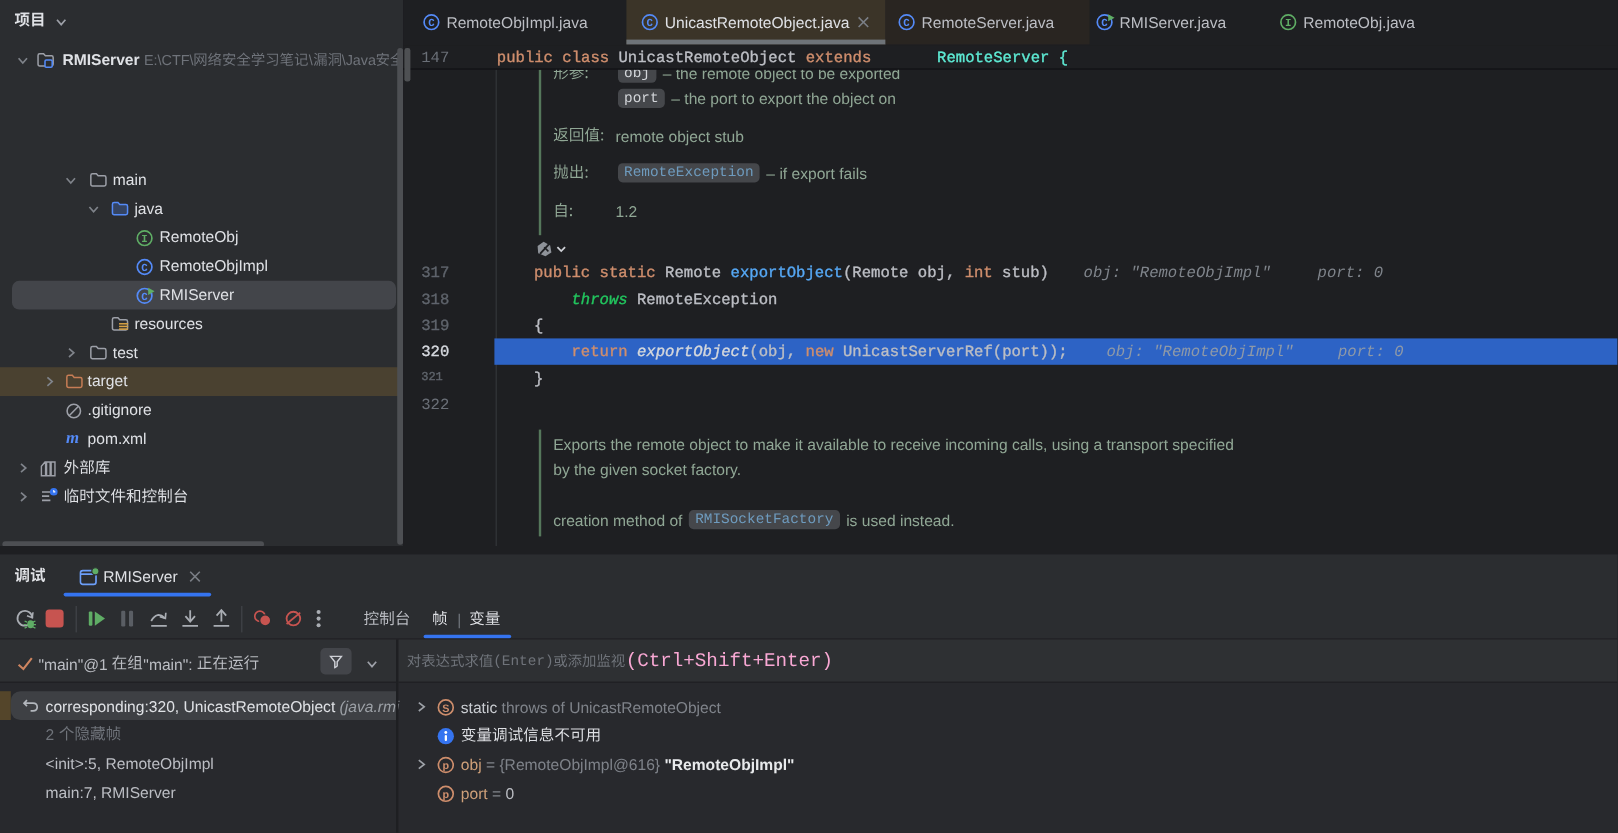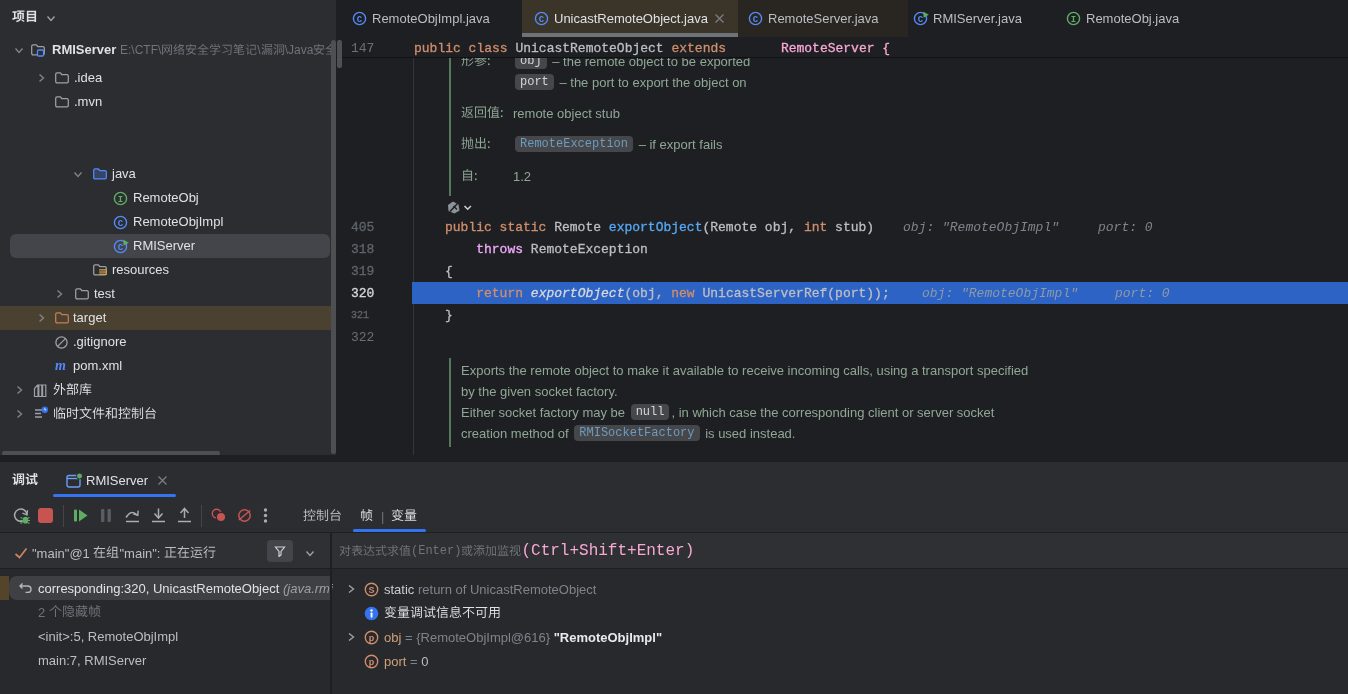--- a/index.html
+++ b/index.html
@@ -23,28 +23,25 @@
       </svg><svg class="ab" style="left:30px;top:4px" width="16" height="16">
         <path d="M1.7 4.2 q0-1.4 1.4-1.4 h3.2 l1.5 1.7 h5.1 q1.4 0 1.4 1.4 v5.6 q0 1.4 -1.4 1.4 h-9.8 q-1.4 0 -1.4 -1.4 z" fill="none" stroke="#9da0a8" stroke-width="1.25"></path>
         <rect x="7.5" y="8" width="6" height="6" rx="1" fill="#2b2d30" stroke="#548af7" stroke-width="1.3"></rect>
       </svg><span class="ab" style="left:52px;top:4px;font-weight:bold;color:#dfe1e5;font-size:13px">RMIServer</span><span class="ab row" style="left:120px;color:#6f737a;font-size:12px;height:24px;top:0">E:\CTF\<svg class="cj" width="96" height="15" viewBox="0 0 96 15" style="vertical-align:0px">
           <path fill="#6f737a" d="M2.328 4.568C2.868 5.228 3.456 6.008 3.996 6.776C3.54 8.06 2.904 9.14 2.064 9.943999999999999C2.2560000000000002 10.052 2.616 10.316 2.7600000000000002 10.448C3.492 9.68 4.08 8.708 4.548 7.58C4.932 8.144 5.256 8.672 5.484 9.116L6.072 8.528C5.784 8.012 5.364 7.364 4.884 6.68C5.22 5.684 5.472 4.592 5.664 3.4159999999999995L4.836 3.3200000000000003C4.704 4.22 4.524 5.072 4.296 5.864C3.8280000000000003 5.24 3.348 4.616 2.88 4.064ZM5.796 4.58C6.348 5.24 6.924 6.02 7.44 6.8C6.96 8.120000000000001 6.312 9.224 5.424 10.04C5.628 10.148 5.976 10.412 6.132000000000001 10.544C6.9 9.764 7.5 8.792 7.968 7.640000000000001C8.388 8.312 8.736 8.948 8.964 9.475999999999999L9.588000000000001 8.948C9.312 8.312 8.856 7.52 8.316 6.704C8.64 5.72 8.88 4.628 9.06 3.4399999999999995L8.244 3.3439999999999994C8.112 4.232 7.944 5.072 7.728 5.864C7.296 5.252 6.84 4.652 6.384 4.112ZM1.056 1.6400000000000006V11.936H1.968V2.5039999999999996H10.08V10.76C10.08 10.976 9.996 11.036 9.768 11.048C9.540000000000001 11.06 8.748 11.072 7.956 11.036C8.088000000000001 11.276 8.244 11.684 8.304 11.924C9.384 11.936 10.044 11.912 10.428 11.768C10.824 11.624 10.98 11.336 10.98 10.76V1.6400000000000006Z M12.492 10.4 12.708 11.3C13.812 10.94 15.288 10.496 16.692 10.064L16.560000000000002 9.284C15.048 9.716 13.512 10.148 12.492 10.4ZM18.84 0.7639999999999993C18.348 2.0600000000000005 17.52 3.308 16.596 4.16L16.704 3.9799999999999995L15.911999999999999 3.4879999999999995C15.696 3.9079999999999995 15.443999999999999 4.34 15.192 4.748L13.656 4.904C14.376 3.896 15.084 2.612 15.624 1.3759999999999994L14.76 0.968C14.268 2.3840000000000003 13.392 3.92 13.104 4.328C12.852 4.724 12.636 5.0 12.408 5.048C12.516 5.288 12.672 5.744 12.72 5.9239999999999995C12.888 5.84 13.176 5.768 14.64 5.576C14.112 6.332 13.632 6.944 13.416 7.172C13.044 7.616 12.756 7.904 12.504 7.952C12.6 8.192 12.744 8.624 12.792 8.815999999999999C13.056000000000001 8.648 13.464 8.516 16.428 7.808C16.392 7.616 16.38 7.256 16.404 7.016L14.184000000000001 7.496C15.0 6.56 15.804 5.4319999999999995 16.512 4.304C16.68 4.4719999999999995 16.944 4.82 17.052 4.976C17.424 4.628 17.796 4.208 18.144 3.74C18.492 4.328 18.948 4.867999999999999 19.476 5.36C18.576 5.96 17.544 6.4159999999999995 16.488 6.728C16.62 6.9079999999999995 16.812 7.316 16.884 7.556C18.024 7.183999999999999 19.152 6.632 20.148 5.912C21.036 6.584 22.092 7.1240000000000006 23.22 7.484C23.268 7.244 23.424 6.872 23.567999999999998 6.668C22.548000000000002 6.3919999999999995 21.612000000000002 5.96 20.796 5.4079999999999995C21.768 4.58 22.560000000000002 3.572 23.076 2.372L22.548000000000002 2.0359999999999996L22.392 2.071999999999999H19.176000000000002C19.356 1.7240000000000002 19.524 1.363999999999999 19.668 1.0039999999999996ZM17.592 7.448V11.852H18.432000000000002V11.252H21.84V11.828H22.704V7.448ZM18.432000000000002 10.448V8.251999999999999H21.84V10.448ZM21.875999999999998 2.888C21.444000000000003 3.6559999999999997 20.844 4.316 20.124000000000002 4.8919999999999995C19.5 4.351999999999999 18.984 3.7279999999999998 18.624000000000002 3.032L18.72 2.888Z M28.968 1.1240000000000006C29.16 1.484 29.364 1.927999999999999 29.532 2.299999999999999H25.116V4.736H26.016V3.152H33.948V4.736H34.896V2.299999999999999H30.588C30.408 1.904 30.12 1.3279999999999994 29.892 0.895999999999999ZM31.872 6.4639999999999995C31.5 7.436 30.972 8.216 30.288 8.864C29.424 8.516 28.548000000000002 8.204 27.72 7.928C28.02 7.496 28.344 6.992 28.668 6.4639999999999995ZM27.588 6.4639999999999995C27.156 7.16 26.7 7.808 26.316 8.324C27.312 8.66 28.404 9.056000000000001 29.472 9.5C28.308 10.28 26.808 10.784 24.984 11.108C25.176 11.3 25.451999999999998 11.708 25.56 11.924C27.516 11.504 29.148 10.88 30.432000000000002 9.908C31.944 10.568 33.336 11.276 34.224000000000004 11.876L34.968 11.096C34.044 10.508 32.676 9.847999999999999 31.188 9.224C31.92 8.492 32.484 7.58 32.903999999999996 6.4639999999999995H35.22V5.612H29.16C29.484 5.012 29.784 4.412 30.024 3.848L29.052 3.6559999999999997C28.812 4.268 28.464 4.9399999999999995 28.092 5.612H24.828V6.4639999999999995Z M41.916 0.7880000000000003C40.704 2.6959999999999997 38.508 4.46 36.312 5.4559999999999995C36.54 5.648 36.804 5.9479999999999995 36.936 6.188C37.416 5.9479999999999995 37.896 5.672 38.364 5.372V6.152H41.532V8.024000000000001H38.436V8.828H41.532V10.808H36.912V11.624H47.147999999999996V10.808H42.468V8.828H45.708V8.024000000000001H42.468V6.152H45.708V5.36C46.164 5.672 46.620000000000005 5.96 47.1 6.236C47.232 5.9719999999999995 47.496 5.66 47.724000000000004 5.4799999999999995C45.768 4.4479999999999995 43.992 3.2 42.504 1.4719999999999995L42.708 1.1600000000000001ZM38.4 5.348C39.756 4.4719999999999995 41.016 3.356 42.0 2.1319999999999997C43.14 3.4399999999999995 44.352000000000004 4.4479999999999995 45.684 5.348Z M53.52 6.836V7.699999999999999H48.72V8.552H53.52V10.832C53.52 11.012 53.46 11.06 53.22 11.084C52.968 11.096 52.164 11.096 51.228 11.072C51.384 11.312 51.552 11.684 51.624 11.936C52.716 11.936 53.4 11.924 53.844 11.78C54.288 11.66 54.432 11.396 54.432 10.844V8.552H59.34V7.699999999999999H54.432V7.22C55.524 6.752 56.628 6.068 57.408 5.372L56.82 4.928L56.628 4.976H50.736V5.768H55.62C54.996 6.176 54.228 6.584 53.52 6.836ZM53.088 1.112C53.448 1.6639999999999997 53.832 2.4079999999999995 54.0 2.911999999999999H51.36L51.816 2.6839999999999993C51.612 2.2159999999999993 51.108 1.5440000000000005 50.652 1.0399999999999991L49.908 1.3759999999999994C50.292 1.831999999999999 50.724000000000004 2.4559999999999995 50.952 2.911999999999999H48.96V5.3H49.824V3.7279999999999998H58.236000000000004V5.3H59.136V2.911999999999999H57.156C57.552 2.4320000000000004 57.972 1.8439999999999994 58.332 1.3040000000000003L57.42 0.9919999999999991C57.144 1.58 56.64 2.347999999999999 56.196 2.911999999999999H54.24L54.864 2.6720000000000006C54.708 2.1560000000000006 54.288 1.388 53.88 0.8119999999999994Z M62.772 4.244C63.852 4.9879999999999995 65.268 6.08 65.952 6.752L66.588 6.068C65.868 5.4079999999999995 64.44 4.364 63.384 3.6559999999999997ZM61.236 9.392 61.56 10.292C63.408 9.656 66.132 8.719999999999999 68.604 7.843999999999999L68.436 7.004C65.82 7.904 62.964 8.864 61.236 9.392ZM61.428 1.7959999999999994V2.6479999999999997H69.744C69.672 8.216 69.564 10.4 69.18 10.82C69.06 10.976 68.928 11.024 68.7 11.012C68.376 11.012 67.632 11.012 66.792 10.952C66.96 11.192 67.068 11.564 67.08 11.816C67.776 11.864 68.556 11.876 69.024 11.828C69.468 11.792 69.756 11.66 70.032 11.264C70.488 10.652 70.584 8.624 70.656 2.3119999999999994C70.656 2.1799999999999997 70.656 1.7959999999999994 70.656 1.7959999999999994Z M72.696 9.092 72.78 9.884 77.112 9.512V10.472C77.112 11.564 77.484 11.852 78.84 11.852C79.14 11.852 81.276 11.852 81.588 11.852C82.728 11.852 83.004 11.456 83.136 10.064C82.872 10.004 82.512 9.872 82.30799999999999 9.728C82.224 10.832 82.128 11.048 81.54 11.048C81.072 11.048 79.248 11.048 78.888 11.048C78.144 11.048 78.012 10.94 78.012 10.472V9.428L83.328 8.972L83.244 8.192L78.012 8.636V7.3759999999999994L82.236 7.016L82.152 6.272L78.012 6.62V5.528C79.56 5.36 81.036 5.132 82.188 4.856L81.684 4.124C79.752 4.604 76.404 4.9639999999999995 73.524 5.144C73.608 5.348 73.716 5.672 73.74 5.888C74.82 5.828 75.984 5.732 77.112 5.624V6.704L73.284 7.0280000000000005L73.368 7.784L77.112 7.46V8.719999999999999ZM74.208 0.8599999999999994C73.836 2.071999999999999 73.188 3.26 72.432 4.052C72.648 4.172 73.02 4.412 73.2 4.544C73.596 4.076 73.98 3.4879999999999995 74.328 2.8279999999999994H74.94C75.252 3.3919999999999995 75.564 4.076 75.696 4.508L76.488 4.208C76.368 3.8359999999999994 76.116 3.308 75.852 2.8279999999999994H77.712V2.0600000000000005H74.688C74.832 1.7360000000000007 74.964 1.411999999999999 75.084 1.0760000000000005ZM78.936 0.8599999999999994C78.588 2.048 77.94 3.1639999999999997 77.148 3.896C77.364 4.016 77.748 4.268 77.916 4.412C78.324 3.992 78.72 3.4399999999999995 79.068 2.8279999999999994H79.932C80.196 3.284 80.472 3.8120000000000003 80.58 4.184L81.372 3.896C81.276 3.596 81.072 3.2 80.844 2.8279999999999994H83.22V2.0600000000000005H79.44C79.584 1.7360000000000007 79.704 1.411999999999999 79.812 1.0760000000000005Z M85.488 1.7720000000000002C86.148 2.3599999999999994 86.988 3.176 87.36 3.7039999999999997L88.02 3.0679999999999996C87.6 2.564 86.76 1.7720000000000002 86.112 1.2200000000000006ZM86.4 11.732V11.72C86.568 11.492 86.904 11.24 88.896 9.824C88.8 9.644 88.668 9.284 88.608 9.044L87.36 9.896V4.688H84.552V5.564H86.472V9.884C86.472 10.472 86.1 10.88 85.884 11.048C86.052 11.204 86.304 11.54 86.4 11.732ZM89.028 1.7599999999999998V2.66H93.792V5.696H89.256V10.316C89.256 11.492 89.688 11.78 91.032 11.78C91.332 11.78 93.48 11.78 93.792 11.78C95.1 11.78 95.412 11.24 95.544 9.284C95.28 9.224 94.896 9.068 94.668 8.9C94.608 10.604 94.488 10.916 93.744 10.916C93.276 10.916 91.452 10.916 91.092 10.916C90.324 10.916 90.18 10.808 90.18 10.328V6.56H93.792V7.183999999999999H94.69200000000001V1.7599999999999998Z"></path>
         </svg>\<svg class="cj" width="24" height="15" viewBox="0 0 24 15" style="vertical-align:0px">
           <path fill="#6f737a" d="M0.9480000000000001 1.6639999999999997C1.596 2.0600000000000005 2.46 2.6359999999999992 2.892 2.9960000000000004L3.444 2.2639999999999993C2.988 1.927999999999999 2.124 1.4000000000000004 1.488 1.0280000000000005ZM0.468 4.928C1.1520000000000001 5.3 2.076 5.84 2.532 6.176L3.06 5.444C2.58 5.132 1.6560000000000001 4.616 0.984 4.292ZM5.796 8.144C6.18 8.42 6.684 8.815999999999999 6.948 9.068L7.344 8.576C7.08 8.36 6.5760000000000005 7.964 6.192 7.712ZM5.76 9.8C6.156 10.112 6.66 10.556 6.912 10.82L7.332 10.352C7.08 10.1 6.564 9.68 6.168 9.404ZM8.544 8.108C8.94 8.384 9.456 8.804 9.72 9.056000000000001L10.092 8.588000000000001C9.84 8.347999999999999 9.324 7.952 8.928 7.688ZM8.472 9.728C8.868 10.028 9.372 10.46 9.636000000000001 10.736L10.044 10.256C9.78 10.004 9.264 9.608 8.868 9.32ZM0.6 11.324 1.416 11.804C1.944 10.688 2.556 9.212 3.0 7.9399999999999995L2.2800000000000002 7.46C1.788 8.815999999999999 1.092 10.388 0.6 11.324ZM3.864 1.3399999999999999V4.82C3.864 6.776 3.7560000000000002 9.488 2.532 11.408C2.736 11.504 3.096 11.744 3.24 11.9C4.38 10.124 4.644 7.604 4.692 5.624H7.5600000000000005V6.536H4.8V11.948H5.5440000000000005V7.231999999999999H7.5600000000000005V11.876H8.316V7.231999999999999H10.38V11.156C10.38 11.288 10.332 11.324 10.200000000000001 11.336C10.08 11.336 9.648 11.336 9.156 11.324C9.252 11.504 9.348 11.768 9.384 11.96C10.08 11.96 10.536 11.96 10.812 11.84C11.076 11.732 11.16 11.54 11.16 11.156V6.536H8.316V5.624H11.34V4.88H4.704V4.82V4.016H10.956V1.3399999999999999ZM4.704 2.096H10.092V3.2720000000000002H4.704Z M17.46 3.428V4.184H21.588V3.428ZM13.02 1.7720000000000002C13.752 2.119999999999999 14.688 2.6720000000000006 15.168 3.056L15.696 2.324C15.216000000000001 1.952 14.244 1.436 13.536 1.112ZM12.432 4.9879999999999995C13.188 5.324 14.16 5.864 14.64 6.236L15.156 5.4799999999999995C14.652000000000001 5.12 13.668 4.616 12.912 4.316ZM12.78 11.12 13.572 11.732C14.232 10.628 15.0 9.164 15.588000000000001 7.916L14.892 7.316C14.256 8.66 13.392 10.208 12.78 11.12ZM15.911999999999999 1.4239999999999995V11.96H16.764V2.24H22.236V10.808C22.236 11.012 22.176000000000002 11.072 21.984 11.084C21.792 11.084 21.168 11.096 20.484 11.072C20.604 11.312 20.736 11.732 20.772 11.972C21.72 11.972 22.296 11.96 22.644 11.792C22.992 11.648 23.112000000000002 11.36 23.112000000000002 10.82V1.4239999999999995ZM17.832 5.3839999999999995V9.92H18.564V9.164H21.18V5.3839999999999995ZM18.564 6.152H20.424V8.396H18.564Z"></path>
         </svg>\Java<svg class="cj" width="24" height="15" viewBox="0 0 24 15" style="vertical-align:0px">
           <path fill="#6f737a" d="M4.968 1.1240000000000006C5.16 1.484 5.364 1.927999999999999 5.532 2.299999999999999H1.116V4.736H2.016V3.152H9.948V4.736H10.896V2.299999999999999H6.588C6.408 1.904 6.12 1.3279999999999994 5.892 0.895999999999999ZM7.872 6.4639999999999995C7.5 7.436 6.972 8.216 6.288 8.864C5.424 8.516 4.548 8.204 3.72 7.928C4.0200000000000005 7.496 4.344 6.992 4.668 6.4639999999999995ZM3.588 6.4639999999999995C3.156 7.16 2.7 7.808 2.316 8.324C3.3120000000000003 8.66 4.404 9.056000000000001 5.472 9.5C4.308 10.28 2.8080000000000003 10.784 0.984 11.108C1.176 11.3 1.452 11.708 1.56 11.924C3.516 11.504 5.148 10.88 6.432 9.908C7.944 10.568 9.336 11.276 10.224 11.876L10.968 11.096C10.044 10.508 8.676 9.847999999999999 7.188 9.224C7.92 8.492 8.484 7.58 8.904 6.4639999999999995H11.22V5.612H5.16C5.484 5.012 5.784 4.412 6.024 3.848L5.0520000000000005 3.6559999999999997C4.812 4.268 4.464 4.9399999999999995 4.0920000000000005 5.612H0.8280000000000001V6.4639999999999995Z M17.916 0.7880000000000003C16.704 2.6959999999999997 14.508 4.46 12.312 5.4559999999999995C12.54 5.648 12.804 5.9479999999999995 12.936 6.188C13.416 5.9479999999999995 13.896 5.672 14.364 5.372V6.152H17.532V8.024000000000001H14.436V8.828H17.532V10.808H12.912V11.624H23.148V10.808H18.468V8.828H21.708V8.024000000000001H18.468V6.152H21.708V5.36C22.164 5.672 22.62 5.96 23.1 6.236C23.232 5.9719999999999995 23.496000000000002 5.66 23.724 5.4799999999999995C21.768 4.4479999999999995 19.992 3.2 18.504 1.4719999999999995L18.708 1.1600000000000001ZM14.4 5.348C15.756 4.4719999999999995 17.016 3.356 18.0 2.1319999999999997C19.14 3.4399999999999995 20.352 4.4479999999999995 21.684 5.348Z"></path>
         </svg></span></div>
-<div class="row" style="left:0;top:66px;width:336px;height:24px"><svg class="ab" style="left:36px;top:7px" width="10" height="10">
-        <path d="M3.5 1.5 L7.5 5 L3.5 8.5" fill="none" stroke="#7f838a" stroke-width="1.4"></path>
-      </svg><svg class="ab" style="left:54px;top:4px" width="16" height="16">
+<div class="row" style="left:0;top:138px;width:336px;height:24px"><svg class="ab" style="left:54px;top:7px" width="10" height="10">
+        <path d="M1.5 3.5 L5 7.5 L8.5 3.5" fill="none" stroke="#7f838a" stroke-width="1.4"></path>
+      </svg><svg class="ab" style="left:74px;top:4px" width="16" height="16">
         <path d="M1.7 4.2 q0-1.4 1.4-1.4 h3.2 l1.5 1.7 h5.1 q1.4 0 1.4 1.4 v5.6 q0 1.4 -1.4 1.4 h-9.8 q-1.4 0 -1.4 -1.4 z" fill="none" stroke="#9da0a8" stroke-width="1.25"></path>
-      </svg><span class="ab" style="left:74px;top:4px;font-size:13px;color:#dfe1e5">.idea</span></div>
-<div class="row" style="left:0;top:90px;width:336px;height:24px"><svg class="ab" style="left:54px;top:4px" width="16" height="16">
-        <path d="M1.7 4.2 q0-1.4 1.4-1.4 h3.2 l1.5 1.7 h5.1 q1.4 0 1.4 1.4 v5.6 q0 1.4 -1.4 1.4 h-9.8 q-1.4 0 -1.4 -1.4 z" fill="none" stroke="#9da0a8" stroke-width="1.25"></path>
-      </svg><span class="ab" style="left:74px;top:4px;font-size:13px;color:#dfe1e5">.mvn</span></div>
+      </svg><span class="ab" style="left:94px;top:4px;font-size:13px;color:#dfe1e5">main</span></div>
 <div class="row" style="left:0;top:162px;width:313px;height:24px"><svg class="ab" style="left:73px;top:7px" width="10" height="10">
         <path d="M1.5 3.5 L5 7.5 L8.5 3.5" fill="none" stroke="#7f838a" stroke-width="1.4"></path>
       </svg><svg class="ab" style="left:92px;top:4px" width="16" height="16">
         <path d="M1.7 4.2 q0-1.4 1.4-1.4 h3.2 l1.5 1.7 h5.1 q1.4 0 1.4 1.4 v5.6 q0 1.4 -1.4 1.4 h-9.8 q-1.4 0 -1.4 -1.4 z" fill="rgba(84,138,247,0.25)" stroke="#548af7" stroke-width="1.25"></path>
       </svg><span class="ab" style="left:112px;top:4px;font-size:13px;color:#dfe1e5">java</span></div>
 <div class="row" style="left:0;top:186px;width:336px;height:24px"><svg class="ab" style="left:113px;top:5px" width="15" height="15">
         <circle cx="7.5" cy="7.5" r="6.1" fill="none" stroke="#5fad65" stroke-width="1.4"></circle>
         <text x="7.5" y="11" text-anchor="middle" font-family="Liberation Mono" font-size="9" font-weight="bold" fill="#5fad65">I</text>
       </svg><span class="ab" style="left:133px;top:4px;font-size:13px;color:#dfe1e5">RemoteObj</span></div>
 <div class="row" style="left:0;top:210px;width:336px;height:24px"><svg class="ab" style="left:113px;top:5px" width="15" height="15">
@@ -150,45 +147,44 @@
 <div class="row" style="left:121px;top:127px;height:22px;font-size:13px;color:#90a795"><svg class="cj" width="17" height="16" viewBox="0 0 17 16" style="vertical-align:0px">
         <path fill="#90a795" d="M3.1069999999999998 6.657H10.062V8.568H3.1069999999999998ZM3.1069999999999998 5.734V3.7970000000000006H10.062V5.734ZM3.1069999999999998 9.478H10.062V11.402H3.1069999999999998ZM5.915 1.0540000000000003C5.811 1.5739999999999998 5.603 2.2889999999999997 5.4079999999999995 2.8610000000000007H2.1189999999999998V13.053H3.1069999999999998V12.325H10.062V12.988H11.088999999999999V2.8610000000000007H6.396C6.617 2.367000000000001 6.838 1.7690000000000001 7.045999999999999 1.2100000000000009Z M14.807 6.930000000000001C15.275 6.930000000000001 15.665 6.566 15.665 6.0200000000000005C15.665 5.487 15.275 5.11 14.807 5.11C14.326 5.11 13.949 5.487 13.949 6.0200000000000005C13.949 6.566 14.326 6.930000000000001 14.807 6.930000000000001ZM14.807 12.169C15.275 12.169 15.665 11.805 15.665 11.272C15.665 10.725999999999999 15.275 10.362 14.807 10.362C14.326 10.362 13.949 10.725999999999999 13.949 11.272C13.949 11.805 14.326 12.169 14.807 12.169Z"></path>
       </svg></div>
 <div class="row" style="left:173px;top:127px;height:22px;font-size:13px;color:#90a795"><span>1.2</span></div>
 <svg class="ab" style="left:106px;top:162px" width="26" height="15">
       <path d="M7 1.5 L12.5 4.5 L13.5 10.5 L8.5 13.5 L2.5 11 L2 5 z" fill="#8e9299"></path>
       <path d="M4 11.5 L11.5 3.5" stroke="#1e1f22" stroke-width="1.6" fill="none"></path>
       <path d="M7.5 6 l3.5 3.5" stroke="#1e1f22" stroke-width="1.3" fill="none"></path>
       <path d="M18.5 6 l3.2 3.2 l3.2-3.2" fill="none" stroke="#ced0d6" stroke-width="1.5"></path>
     </svg>
-<div class="row mono code" style="left:11px;top:178px;height:22px;font-size:13px;color:#6a6f77"><span style="color:#5f646c">405</span></div>
+<div class="row mono code" style="left:11px;top:178px;height:22px;font-size:13px;color:#6a6f77"><span style="color:#5f646c">317</span></div>
     <div class="row mono code" style="left:105px;top:178px;height:22px;font-size:13px;color:#bcbec4"><span style="color:#cf8e6d;">public static </span><span style="color:#bcbec4;">Remote </span><span style="color:#56a8f5;">exportObject</span><span style="color:#bcbec4;">(Remote obj, </span><span style="color:#cf8e6d;">int </span><span style="color:#bcbec4;">stub)</span></div>
 <div class="row mono" style="left:563px;top:178px;height:22px;font-size:13px;font-style:italic;color:#7f848b">obj: "RemoteObjImpl"</div>
 <div class="row mono" style="left:758px;top:178px;height:22px;font-size:13px;font-style:italic;color:#7f848b">port: 0</div>
 <div class="row mono code" style="left:11px;top:200px;height:22px;font-size:13px;color:#6a6f77"><span style="color:#5f646c">318</span></div>
-    <div class="row mono code" style="left:105px;top:200px;height:22px;font-size:13px;color:#bcbec4"><span style="color:#bcbec4">    </span><span style="color:#f0abfc;">throws </span><span style="color:#bcbec4;">RemoteException</span></div>
+    <div class="row mono code" style="left:105px;top:200px;height:22px;font-size:13px;color:#bcbec4"><span style="color:#bcbec4">    </span><span style="color:#22c55e;font-style:italic;">throws </span><span style="color:#bcbec4;">RemoteException</span></div>
 <div class="row mono code" style="left:11px;top:222px;height:22px;font-size:13px;color:#6a6f77"><span style="color:#5f646c">319</span></div>
     <div class="row mono code" style="left:105px;top:222px;height:22px;font-size:13px;color:#bcbec4"><span style="color:#bcbec4;">{</span></div>
 <div class="ab" style="left:72px;top:244px;width:936px;height:22px;background:#2d63c5"></div>
 <div class="row mono code" style="left:11px;top:244px;height:22px;font-size:13px;color:#6a6f77"><span style="color:#d5d8de">320</span></div>
     <div class="row mono code" style="left:105px;top:244px;height:22px;font-size:13px;color:#bcbec4"><span>    </span><span style="color:#cf8e6d;">return </span><span style="color:#d5d8dc;font-style:italic">exportObject</span><span style="color:#bcbec4;">(obj, </span><span style="color:#cf8e6d;">new </span><span style="color:#bcbec4;">UnicastServerRef(port));</span></div>
 <div class="row mono" style="left:582px;top:244px;height:22px;font-size:13px;font-style:italic;color:#8e99a8">obj: "RemoteObjImpl"</div>
 <div class="row mono" style="left:775px;top:244px;height:22px;font-size:13px;font-style:italic;color:#8e99a8">port: 0</div>
 <div class="row mono code" style="left:11px;top:266px;height:22px;font-size:10px;color:#6a6f77"><span style="color:#5f646c">321</span></div>
     <div class="row mono code" style="left:105px;top:266px;height:22px;font-size:13px;color:#bcbec4"><span style="color:#bcbec4;">}</span></div>
 <div class="row mono" style="left:11px;top:288px;height:22px;font-size:13px;color:#6a6f77">322</div>
 <div class="row" style="left:121px;top:321px;height:22px;font-size:13px;color:#90a795"><span>Exports the remote object to make it available to receive incoming calls, using a transport specified</span></div>
 <div class="row" style="left:121px;top:342px;height:22px;font-size:13px;color:#90a795"><span>by the given socket factory.</span></div>
-<div class="row" style="left:121px;top:363px;height:22px;font-size:13px;color:#90a795"><span>Either socket factory may be </span><span class="chip" style="color:#d3d6da">null</span><span>, in which case the corresponding client or server socket</span></div>
 <div class="row" style="left:121px;top:384px;height:22px;font-size:13px;color:#90a795"><span>creation method of </span><span class="chip" style="color:#6e9bbe">RMISocketFactory</span><span> is used instead.</span></div>
 </div>
 <div class="ab" style="left:336px;top:38px;width:1012px;height:20px;background:#1e1f22;border-bottom:1px solid #111214"></div>
 <div class="row mono" style="left:351px;top:38px;height:20px;font-size:13px;color:#6a6f77">147</div>
 <div class="ab" style="left:337px;top:40px;width:5px;height:28px;background:#4e5053;border-radius:2px"></div>
-<div class="row mono code" style="left:414px;top:38px;height:20px;font-size:13px;color:#bcbec4"><span style="color:#cf8e6d;">public class </span><span style="color:#bcbec4;">UnicastRemoteObject </span><span style="color:#cf8e6d;">extends </span><span style="color:#f9a8d4;padding-left:47px;">RemoteServer {</span></div>
+<div class="row mono code" style="left:414px;top:38px;height:20px;font-size:13px;color:#bcbec4"><span style="color:#cf8e6d;">public class </span><span style="color:#bcbec4;">UnicastRemoteObject </span><span style="color:#cf8e6d;">extends </span><span style="color:#5eead4;padding-left:47px;">RemoteServer {</span></div>
 <div class="ab" style="left:0;top:455px;width:1348px;height:7px;background:#1e1f22"></div>
 <div class="ab" style="left:0;top:462px;width:1348px;height:232px;background:#2b2d30;overflow:hidden">
 <div class="row" style="left:12px;top:6px;height:24px"><svg class="cj" width="26" height="16" viewBox="0 0 26 16" style="vertical-align:0px">
         <path fill="#dfe1e5" d="M1.04 2.094000000000001C1.755 2.718 2.678 3.615 3.081 4.2L4.147 3.1210000000000004C3.7049999999999996 2.5490000000000013 2.756 1.7170000000000005 2.041 1.1450000000000014ZM0.45499999999999996 4.9670000000000005V6.462000000000001H1.9889999999999999V10.206C1.9889999999999999 11.012 1.508 11.636 1.183 11.935C1.4429999999999998 12.13 1.95 12.637 2.1189999999999998 12.936C2.327 12.663 2.678 12.338 4.316 10.908C4.16 11.415 3.9389999999999996 11.883 3.653 12.312C3.952 12.468 4.537 12.91 4.758 13.157C6.005999999999999 11.402 6.188 8.529 6.188 6.488V2.7830000000000013H10.751V11.506C10.751 11.688 10.686 11.753 10.517 11.766C10.334999999999999 11.766 9.763 11.779 9.203999999999999 11.74C9.411999999999999 12.104 9.62 12.767 9.658999999999999 13.144C10.556 13.157 11.154 13.118 11.57 12.884C12.011999999999999 12.637 12.129 12.221 12.129 11.532V1.431000000000001H4.835999999999999V6.488C4.835999999999999 7.58 4.81 8.867 4.55 10.063C4.42 9.777000000000001 4.29 9.452 4.199 9.192L3.51 9.777000000000001V4.9670000000000005ZM7.8389999999999995 3.030000000000001V3.888H6.786V4.993H7.8389999999999995V5.877000000000001H6.552V6.982H10.439V5.877000000000001H9.048V4.993H10.179V3.888H9.048V3.030000000000001ZM6.643 7.7620000000000005V11.584H7.774V11.012H10.166V7.7620000000000005ZM7.774 8.854H9.035V9.92H7.774Z M14.261 2.0679999999999996C14.963 2.692 15.86 3.5630000000000006 16.262999999999998 4.148000000000001L17.342 3.0820000000000007C16.9 2.5229999999999997 15.964 1.6910000000000007 15.275 1.1319999999999997ZM17.953 6.436V7.8660000000000005H19.006V10.661L18.186999999999998 10.869L18.2 10.856C18.057 10.557 17.887999999999998 9.946 17.81 9.530000000000001L16.653 10.258V4.9670000000000005H13.637V6.462000000000001H15.171V10.401C15.171 10.973 14.768 11.402 14.469 11.584C14.729 11.896 15.093 12.572 15.197 12.949C15.431000000000001 12.689 15.821 12.429 17.771 11.142L18.122 12.416C19.24 12.091 20.644 11.688 21.957 11.298L21.735999999999997 9.946L20.436 10.297V7.8660000000000005H21.411V6.436ZM21.554000000000002 1.0540000000000003 21.606 3.4589999999999996H17.563V4.941000000000001H21.658C21.878999999999998 10.011 22.477 13.053 24.115000000000002 13.079C24.648 13.079 25.389 12.585 25.714 10.063C25.467 9.92 24.752 9.491 24.491999999999997 9.166C24.439999999999998 10.336 24.336 10.986 24.167 10.973C23.712 10.96 23.360999999999997 8.386 23.205 4.941000000000001H25.558V3.4589999999999996H24.583L25.545 2.835000000000001C25.311 2.354000000000001 24.752 1.6260000000000012 24.271 1.093L23.231 1.7300000000000004C23.66 2.25 24.141 2.952 24.375 3.4589999999999996H23.166C23.14 2.6790000000000003 23.14 1.873000000000001 23.14 1.0540000000000003Z"></path>
       </svg></div>
 <svg class="ab" style="left:66px;top:11px" width="17" height="16">
       <rect x="1" y="2.5" width="13" height="11.5" rx="2" fill="none" stroke="#6c9ef8" stroke-width="1.4"></rect>
       <path d="M1 5.5 h13" stroke="#6c9ef8" stroke-width="1.4"></path>
       <circle cx="13.5" cy="3" r="3" fill="#5fad65" stroke="#2b2d30" stroke-width="1"></circle>
     </svg>
@@ -290,21 +286,21 @@
         <path fill="#6f737a" d="M8.304 1.5079999999999991C9.036 1.8680000000000003 9.924 2.42 10.356 2.8279999999999994L10.908 2.2040000000000006C10.464 1.7959999999999994 9.564 1.2680000000000007 8.832 0.9559999999999995ZM0.744 10.208 0.924 11.132C2.316 10.832 4.284 10.4 6.132000000000001 9.992L6.0600000000000005 9.14C4.104 9.548 2.052 9.968 0.744 10.208ZM2.34 5.576H4.788V7.664H2.34ZM1.5 4.784V8.443999999999999H5.664V4.784ZM0.8160000000000001 2.84V3.7279999999999998H6.732C6.876 5.684 7.152 7.484 7.5840000000000005 8.9C6.78 9.872 5.808 10.664 4.692 11.264C4.896 11.432 5.244 11.78 5.388 11.96C6.336 11.396 7.188 10.7 7.932 9.872C8.472 11.18 9.192 11.972 10.116 11.972C11.040000000000001 11.972 11.376 11.372 11.544 9.308C11.292 9.212 10.956 9.008 10.752 8.792C10.68 10.4 10.536 11.036 10.200000000000001 11.036C9.6 11.036 9.06 10.292 8.628 9.032C9.516 7.843999999999999 10.236 6.428 10.764 4.808L9.864 4.592C9.48 5.84 8.952 6.9559999999999995 8.304 7.9399999999999995C8.004 6.764 7.788 5.324 7.68 3.7279999999999998H11.232000000000001V2.84H7.62C7.596 2.2279999999999998 7.5840000000000005 1.5920000000000005 7.5840000000000005 0.9439999999999991H6.6240000000000006C6.6240000000000006 1.58 6.648000000000001 2.2159999999999993 6.684 2.84Z M16.884 7.532C16.608 8.443999999999999 16.104 9.488 15.36 10.1L16.02 10.592C16.8 9.896 17.292 8.768 17.592 7.808ZM19.716 7.952C20.064 8.756 20.412 9.812 20.508000000000003 10.52L21.240000000000002 10.244C21.12 9.56 20.784 8.516 20.387999999999998 7.724ZM21.192 7.628C21.875999999999998 8.54 22.596 9.8 22.884 10.628L23.64 10.244C23.328 9.416 22.608 8.204 21.9 7.292ZM18.396 6.236V10.964C18.396 11.108 18.348 11.156 18.18 11.156C18.024 11.156 17.508 11.168 16.908 11.144C17.016 11.396 17.124 11.72 17.16 11.96C17.964 11.96 18.492 11.948 18.816 11.816C19.14 11.684 19.236 11.444 19.236 10.976V6.236ZM13.02 1.6760000000000002C13.716 2.023999999999999 14.556000000000001 2.587999999999999 14.952 2.9960000000000004L15.492 2.2639999999999993C15.072 1.8680000000000003 14.232 1.3520000000000003 13.548 1.0280000000000005ZM12.456 4.928C13.176 5.24 14.04 5.756 14.46 6.14L14.975999999999999 5.4079999999999995C14.544 5.024 13.68 4.556 12.948 4.268ZM12.72 11.3 13.524000000000001 11.804C14.052 10.736 14.652000000000001 9.332 15.108 8.132L14.388 7.628C13.884 8.924 13.2 10.412 12.72 11.3ZM15.924 1.6039999999999992V2.443999999999999H18.576C18.444 2.9960000000000004 18.264 3.5359999999999996 18.036 4.052H15.372V4.904H17.592C16.992 5.876 16.164 6.716 15.048 7.268C15.216000000000001 7.436 15.48 7.76 15.6 7.952C16.968 7.244 17.928 6.164 18.6 4.904H20.112000000000002C20.784 6.104 21.912 7.208 23.064 7.76C23.195999999999998 7.5440000000000005 23.472 7.231999999999999 23.652 7.064C22.656 6.644 21.684 5.828 21.048000000000002 4.904H23.448V4.052H19.008C19.212 3.5359999999999996 19.38 2.9960000000000004 19.524 2.443999999999999H23.04V1.6039999999999992Z M30.864 2.4079999999999995V11.78H31.728V10.892H34.056V11.684H34.956V2.4079999999999995ZM31.728 10.028V3.284H34.056V10.028ZM26.34 1.0760000000000005 26.328 3.2H24.636V4.076H26.304000000000002C26.22 7.1 25.848 9.764 24.336 11.348C24.564 11.492 24.888 11.768 25.032 11.972C26.652 10.208 27.072 7.327999999999999 27.18 4.076H29.004C28.908 8.696 28.8 10.34 28.548000000000002 10.688C28.44 10.844 28.32 10.892 28.14 10.88C27.924 10.88 27.408 10.88 26.844 10.832C27.0 11.084 27.084 11.468 27.108 11.732C27.648 11.768 28.2 11.78 28.536 11.732C28.884 11.684 29.112000000000002 11.576 29.328 11.264C29.7 10.748 29.784 8.996 29.88 3.6559999999999997C29.88 3.524 29.88 3.2 29.88 3.2H27.204L27.228 1.0760000000000005Z M43.608000000000004 4.748C44.46 5.348 45.516 6.2 46.008 6.764L46.728 6.212C46.2 5.66 45.144 4.832 44.292 4.268ZM39.804 0.9559999999999995V6.668H40.704V0.9559999999999995ZM37.452 1.363999999999999V6.284H38.328V1.363999999999999ZM43.392 0.9439999999999991C42.96 2.708 42.18 4.388 41.147999999999996 5.444C41.364 5.576 41.748 5.852 41.892 5.984C42.492 5.312 43.02 4.4239999999999995 43.464 3.428H47.328V2.612H43.8C43.980000000000004 2.1319999999999997 44.136 1.6280000000000001 44.268 1.112ZM37.92 7.388V10.82H36.552V11.636H47.484V10.82H46.188V7.388ZM38.76 10.82V8.168H40.368V10.82ZM41.208 10.82V8.168H42.84V10.82ZM43.668 10.82V8.168H45.312V10.82Z M53.4 1.5079999999999991V7.8919999999999995H54.275999999999996V2.299999999999999H57.984V7.8919999999999995H58.884V1.5079999999999991ZM49.848 1.3520000000000003C50.28 1.8200000000000003 50.748 2.4800000000000004 50.964 2.9239999999999995L51.696 2.443999999999999C51.48 2.023999999999999 51.0 1.4000000000000004 50.532 0.9439999999999991ZM55.644 3.2119999999999997V5.552C55.644 7.436 55.284 9.728 52.248 11.3C52.428 11.444 52.716 11.78 52.824 11.972C54.624 11.024 55.572 9.74 56.052 8.432V10.76C56.052 11.564 56.376 11.78 57.192 11.78H58.284C59.328 11.78 59.46 11.288 59.58 9.404C59.352000000000004 9.344 59.052 9.224 58.824 9.044C58.775999999999996 10.772 58.716 11.096 58.296 11.096H57.324C56.988 11.096 56.891999999999996 11.0 56.891999999999996 10.664V7.688H56.28C56.46 6.9559999999999995 56.508 6.236 56.508 5.576V3.2119999999999997ZM48.756 2.984V3.8120000000000003H51.66C50.964 5.336 49.704 6.836 48.468 7.676C48.6 7.843999999999999 48.816 8.3 48.888 8.552C49.356 8.204 49.824 7.772 50.28 7.279999999999999V11.948H51.132V6.776C51.552 7.316 52.068 8.0 52.308 8.372L52.884 7.652C52.656 7.388 51.816 6.428 51.36 5.936C51.936 5.12 52.428 4.208 52.764 3.2720000000000002L52.284 2.9480000000000004L52.116 2.984Z"></path>
       </svg><span class="mono" style="color:#f9a8d4;font-size:16px">(Ctrl+Shift+Enter)</span></div>
 <div class="ab" style="left:332px;top:106px;width:1016px;height:1px;background:#1e1f22"></div>
 <svg class="ab" style="left:346px;top:122px" width="10" height="10">
       <path d="M3 1.5 L7.5 5 L3 8.5" fill="none" stroke="#9da1a7" stroke-width="1.4"></path>
     </svg>
 <svg class="ab" style="left:364px;top:120px" width="15" height="15">
       <circle cx="7.5" cy="7.5" r="6.2" fill="none" stroke="#ce8e6c" stroke-width="1.4"></circle>
       <text x="7.5" y="11" text-anchor="middle" font-family="Liberation Sans" font-size="9" font-weight="bold" fill="#ce8e6c">S</text>
     </svg>
-<div class="row" style="left:384px;top:115px;height:24px;font-size:13px"><span style="color:#c9ccd1">static</span><span style="color:#7f838a"> return of UnicastRemoteObject</span></div>
+<div class="row" style="left:384px;top:115px;height:24px;font-size:13px"><span style="color:#c9ccd1">static</span><span style="color:#7f838a"> throws of UnicastRemoteObject</span></div>
 <svg class="ab" style="left:364px;top:144px" width="15" height="15">
       <circle cx="7.5" cy="7.5" r="6.8" fill="#3574f0"></circle>
       <circle cx="7.5" cy="4.4" r="1.2" fill="#fff"></circle>
       <rect x="6.6" y="6.4" width="1.9" height="5.2" rx="0.9" fill="#fff"></rect>
     </svg>
 <div class="row" style="left:384px;top:139px;height:24px"><svg class="cj" width="118" height="16" viewBox="0 0 118 16" style="vertical-align:0px">
         <path fill="#dfe1e5" d="M2.899 3.8230000000000004C2.509 4.746 1.859 5.682 1.144 6.306C1.365 6.423 1.7289999999999999 6.683 1.9109999999999998 6.839C2.6 6.15 3.3409999999999997 5.11 3.77 4.057ZM8.982999999999999 4.317C9.776 5.058000000000001 10.725 6.15 11.193 6.852L11.959999999999999 6.345000000000001C11.504999999999999 5.6690000000000005 10.556 4.6290000000000004 9.711 3.901ZM5.616 1.197000000000001C5.85 1.561 6.109999999999999 2.029 6.279 2.4060000000000006H0.9099999999999999V3.277000000000001H4.511V7.229H5.486V3.277000000000001H7.4879999999999995V7.216H8.463V3.277000000000001H12.09V2.4060000000000006H7.3709999999999996C7.202 2.003 6.851 1.3920000000000012 6.552 0.963000000000001ZM1.7289999999999999 7.593V8.464H2.7689999999999997C3.4579999999999997 9.491 4.394 10.336 5.512 11.025C4.056 11.61 2.379 11.987 0.6759999999999999 12.208C0.845 12.416 1.079 12.818999999999999 1.157 13.066C3.029 12.767 4.875 12.286 6.487 11.558C8.020999999999999 12.312 9.854 12.806 11.869 13.066C11.985999999999999 12.806 12.219999999999999 12.429 12.427999999999999 12.208C10.594999999999999 12.013 8.918 11.623 7.4879999999999995 11.038C8.84 10.271 9.958 9.27 10.699 7.9830000000000005L10.075 7.554L9.905999999999999 7.593ZM3.848 8.464H9.216999999999999C8.554 9.322 7.6049999999999995 10.024000000000001 6.5 10.583C5.4079999999999995 10.011 4.511 9.309000000000001 3.848 8.464Z M16.25 3.3550000000000004H22.711V4.07H16.25ZM16.25 2.0810000000000013H22.711V2.7830000000000013H16.25ZM15.301 1.4960000000000004V4.655H23.686V1.4960000000000004ZM13.676 5.214V5.955H25.337V5.214ZM15.99 8.451H19.006V9.205H15.99ZM19.955 8.451H23.101V9.205H19.955ZM15.99 7.151H19.006V7.8790000000000004H15.99ZM19.955 7.151H23.101V7.8790000000000004H19.955ZM13.611 11.961V12.715H25.415V11.961H19.955V11.207H24.349V10.518H19.955V9.803H24.063V6.54H15.067V9.803H19.006V10.518H14.703V11.207H19.006V11.961Z M27.365 1.9640000000000004C28.067 2.562000000000001 28.938 3.433 29.328 4.005000000000001L30.017 3.3160000000000007C29.601 2.7699999999999996 28.717 1.9380000000000006 28.002 1.3659999999999997ZM26.559 5.162V6.098H28.392V10.609C28.392 11.298 27.924 11.805 27.664 12.013C27.846 12.156 28.158 12.481 28.275 12.676C28.444 12.455 28.756 12.195 30.485 10.817C30.303 11.428 30.043 12.0 29.679 12.507C29.874 12.611 30.250999999999998 12.884 30.394 13.027C31.668 11.259 31.85 8.516 31.85 6.514V2.5359999999999996H37.128V11.857C37.128 12.052 37.063 12.117 36.868 12.117C36.686 12.13 36.075 12.13 35.399 12.104C35.528999999999996 12.350999999999999 35.672 12.754 35.711 13.001C36.634 13.001 37.193 12.988 37.544 12.845C37.894999999999996 12.676 38.012 12.39 38.012 11.87V1.665000000000001H30.979V6.514C30.979 7.7490000000000006 30.939999999999998 9.192 30.576 10.531C30.472 10.336 30.355 10.063 30.29 9.868L29.341 10.596V5.162ZM34.06 2.926V4.018000000000001H32.656V4.772H34.06V6.098H32.37V6.839H36.634V6.098H34.853V4.772H36.309V4.018000000000001H34.853V2.926ZM32.656 7.905V11.545H33.41V10.947H36.153V7.905ZM33.41 8.633H35.399V10.206H33.41Z M40.56 1.9250000000000007C41.223 2.497 42.055 3.3290000000000006 42.445 3.862L43.121 3.186C42.731 2.6660000000000004 41.886 1.886000000000001 41.21 1.327ZM49.101 1.652000000000001C49.647 2.224 50.245 3.0170000000000012 50.504999999999995 3.537000000000001L51.22 3.056000000000001C50.934 2.5490000000000013 50.323 1.795 49.777 1.2360000000000007ZM39.65 5.162V6.098H41.457V10.778C41.457 11.337 41.067 11.714 40.833 11.857C41.002 12.052 41.236 12.468 41.327 12.702C41.522 12.468 41.873 12.234 44.096000000000004 10.739C44.005 10.544 43.888 10.167 43.823 9.907L42.38 10.843V5.162ZM47.723 1.1450000000000014 47.801 3.7840000000000007H43.498V4.720000000000001H47.84C48.074 9.621 48.685 12.962 50.297 13.001C50.791 13.001 51.311 12.455 51.571 10.258C51.388999999999996 10.18 50.973 9.92 50.791 9.725C50.713 10.999 50.557 11.727 50.323 11.727C49.516999999999996 11.688 49.01 8.737 48.802 4.720000000000001H51.467V3.7840000000000007H48.763C48.737 2.939 48.711 2.0549999999999997 48.711 1.1450000000000014ZM43.68 11.207 43.953 12.13C45.045 11.805 46.462 11.389 47.827 10.986L47.697 10.115L46.176 10.544V7.5280000000000005H47.397999999999996V6.618H43.914V7.5280000000000005H45.278999999999996V10.791Z M56.966 5.097V5.9030000000000005H63.297V5.097ZM56.966 6.9430000000000005V7.736H63.297V6.9430000000000005ZM56.03 3.2249999999999996V4.057H64.311V3.2249999999999996ZM59.033 1.4050000000000011C59.384 1.9510000000000005 59.774 2.692 59.956 3.16L60.827 2.7699999999999996C60.644999999999996 2.3150000000000013 60.254999999999995 1.6130000000000013 59.878 1.08ZM56.797 8.841000000000001V13.04H57.641999999999996V12.52H62.543V13.001H63.427V8.841000000000001ZM57.641999999999996 11.714V9.647H62.543V11.714ZM55.328 1.1319999999999997C54.665 3.0950000000000006 53.586 5.045 52.416 6.319C52.585 6.54 52.871 7.021 52.962 7.229C53.391 6.748 53.807 6.176 54.197 5.565V13.079H55.094V3.992000000000001C55.522999999999996 3.16 55.9 2.276 56.199 1.3920000000000012Z M68.458 4.8500000000000005H74.49V5.890000000000001H68.458ZM68.458 6.644H74.49V7.697H68.458ZM68.458 3.069000000000001H74.49V4.109H68.458ZM68.406 9.374V11.493C68.406 12.533 68.809 12.806 70.31700000000001 12.806C70.629 12.806 72.982 12.806 73.307 12.806C74.568 12.806 74.893 12.416 75.023 10.752C74.75 10.7 74.334 10.557 74.113 10.401C74.048 11.727 73.944 11.909 73.242 11.909C72.722 11.909 70.759 11.909 70.369 11.909C69.537 11.909 69.381 11.844 69.381 11.48V9.374ZM74.919 9.504C75.517 10.323 76.141 11.441 76.362 12.156L77.285 11.74C77.038 11.025 76.401 9.933 75.78999999999999 9.14ZM66.924 9.348C66.612 10.167 66.105 11.285 65.585 12.0L66.482 12.429C66.963 11.675 67.431 10.531 67.756 9.712ZM70.447 8.88C71.11 9.491 71.864 10.362 72.189 10.947L72.982 10.453C72.631 9.894 71.89 9.062000000000001 71.214 8.477H75.465V2.2889999999999997H71.578C71.773 1.9510000000000005 71.994 1.548 72.189 1.1450000000000014L71.045 0.9500000000000011C70.941 1.327 70.733 1.8600000000000012 70.564 2.2889999999999997H67.522V8.477H71.149Z M85.267 5.7860000000000005C86.814 6.8260000000000005 88.764 8.36 89.687 9.361L90.48 8.607C89.505 7.606 87.529 6.15 85.995 5.162ZM78.897 1.9900000000000002V2.9909999999999997H84.682C83.395 5.214 81.159 7.4110000000000005 78.572 8.685C78.78 8.906 79.079 9.296 79.235 9.543C81.042 8.594000000000001 82.654 7.255 83.967 5.747V13.014H85.02V4.408C85.358 3.953000000000001 85.657 3.4719999999999995 85.93 2.9909999999999997H90.103V1.9900000000000002Z M91.728 2.003V2.9779999999999998H100.711V11.623C100.711 11.896 100.62 11.974 100.334 12.0C100.022 12.0 98.956 12.013 97.916 11.961C98.072 12.247 98.254 12.728 98.319 13.014C99.606 13.014 100.516 13.014 101.036 12.845C101.543 12.676 101.725 12.338 101.725 11.636V2.9779999999999998H103.324V2.003ZM94.003 5.825H97.422V8.815H94.003ZM93.054 4.889V10.791H94.003V9.751H98.384V4.889Z M105.989 1.9900000000000002V6.7090000000000005C105.989 8.542 105.859 10.843 104.416 12.468C104.637 12.585 105.027 12.91 105.17 13.105C106.171 12.0 106.613 10.505 106.80799999999999 9.049H110.071V12.923H111.059V9.049H114.569V11.714C114.569 11.948 114.478 12.026 114.218 12.039C113.971 12.052 113.087 12.065 112.17699999999999 12.026C112.307 12.286 112.463 12.715 112.515 12.962C113.737 12.975 114.491 12.962 114.93299999999999 12.806C115.375 12.65 115.531 12.350999999999999 115.531 11.714V1.9900000000000002ZM106.951 2.926H110.071V5.019H106.951ZM114.569 2.926V5.019H111.059V2.926ZM106.951 5.942H110.071V8.126000000000001H106.899C106.938 7.632000000000001 106.951 7.151 106.951 6.7090000000000005ZM114.569 5.942V8.126000000000001H111.059V5.942Z"></path>
       </svg></div>
 <svg class="ab" style="left:346px;top:170px" width="10" height="10">
       <path d="M3 1.5 L7.5 5 L3 8.5" fill="none" stroke="#9da1a7" stroke-width="1.4"></path>

